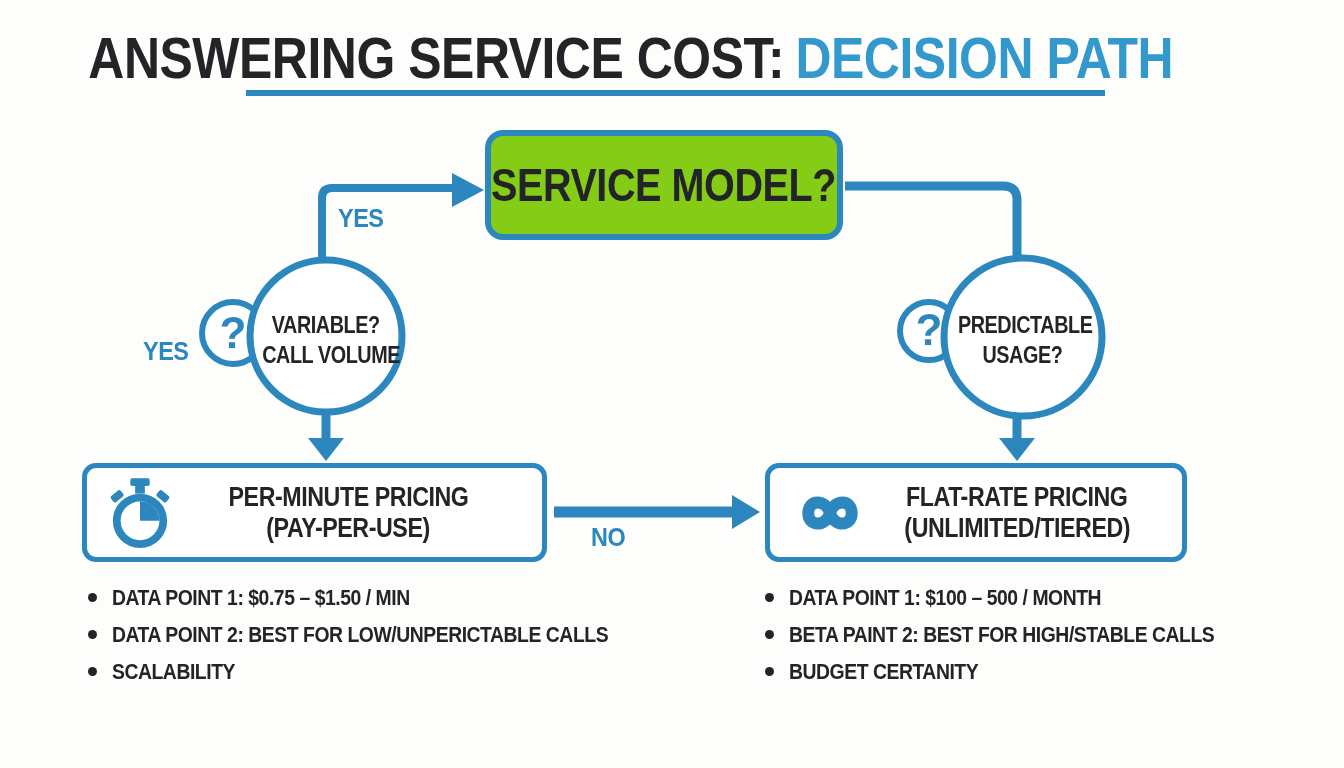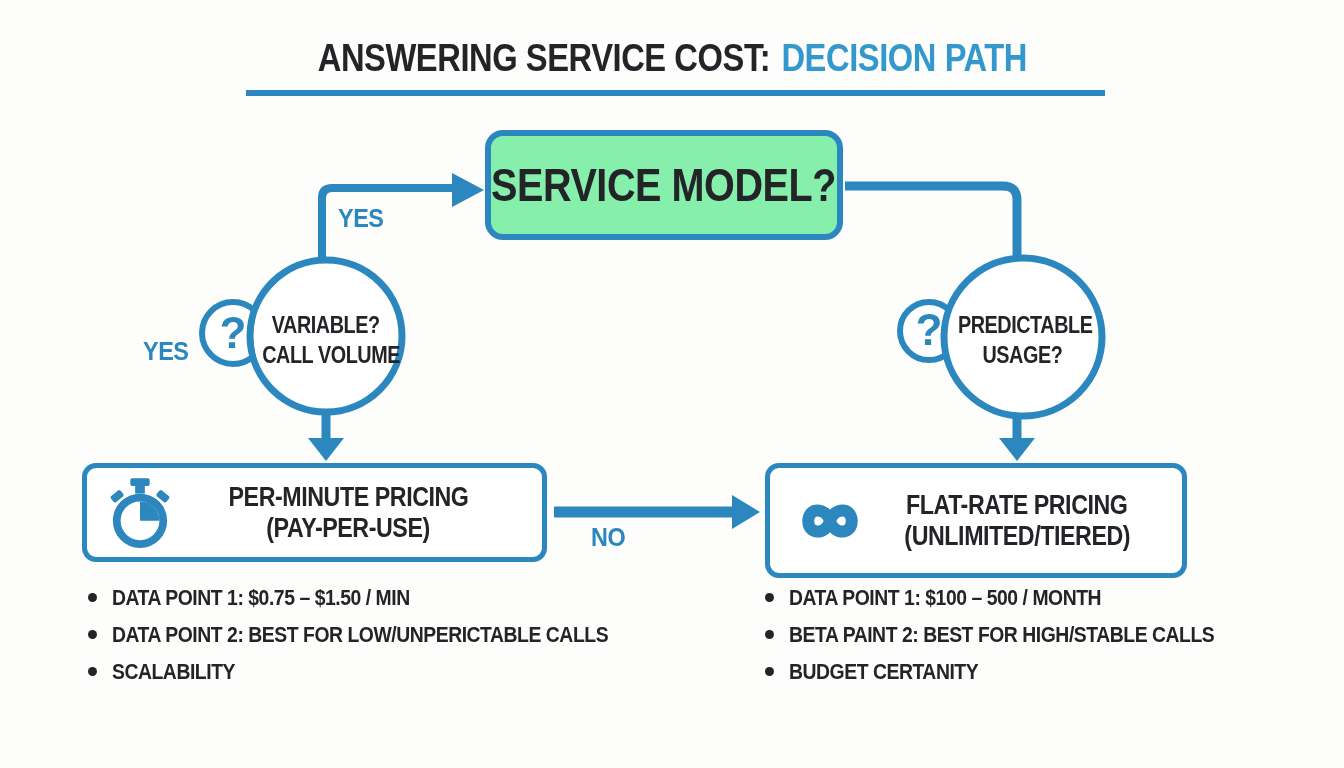--- a/index.html
+++ b/index.html
@@ -11,39 +11,39 @@
   html,body{background:#e9e9e9;}
   body{font-family:"Liberation Sans","DejaVu Sans",sans-serif;}
   .canvas{
     position:relative;width:1344px;height:768px;overflow:hidden;
     background:#fdfdfc;color:var(--ink);font-weight:700;
   }
   .cond{display:inline-block;transform:scaleX(0.86);transform-origin:center center;white-space:nowrap;letter-spacing:-0.5px;}
   .cond-left{display:inline-block;transform:scaleX(0.9);transform-origin:left center;white-space:nowrap;letter-spacing:-0.5px;}
 
   
-  .title{position:absolute;top:30px;left:0;width:100%;text-align:center;font-size:38px;line-height:56px;z-index:3;}
+  .title{position:absolute;top:30px;left:0;width:100%;font-size:58px;line-height:56px;z-index:3;}
   .t-black{color:var(--ink);}
   .t-blue{color:var(--title-accent);margin-left:13px;}
   .title-underline{position:absolute;left:246px;top:90px;width:859px;height:6px;background:var(--accent);z-index:3;}
 
   
   svg.overlay{position:absolute;left:0;top:0;z-index:1;}
   .ln{stroke:var(--accent);fill:none;}
   .fl{fill:var(--accent);}
   .nodecirc{fill:#ffffff;stroke:var(--accent);}
 
   
-  .node-box{position:absolute;border:6px solid var(--accent);border-radius:18px;background:#86efac;z-index:2;
+  .node-box{position:absolute;border:6px solid var(--accent);border-radius:18px;background:#84cc16;z-index:2;
     display:flex;align-items:center;justify-content:center;}
   .service-model{left:485px;top:130px;width:358px;height:110px;font-size:46px;}
   .pricing-box{position:absolute;border:5px solid var(--accent);border-radius:14px;background:#ffffff;z-index:2;
     display:flex;align-items:center;padding:8px 16px;}
   .box-left{left:82px;top:463px;width:465px;height:99px;}
-  .box-right{left:765px;top:463px;width:422px;height:115px;}
+  .box-right{left:765px;top:463px;width:422px;height:99px;}
   .box-text{flex:1;text-align:center;font-size:27px;line-height:31px;}
   .box-icon{flex:none;margin-left:6px;}
 
   
   .q-label{position:absolute;z-index:2;text-align:center;font-size:23px;line-height:30px;}
   .q-label-left{left:251px;top:310px;width:150px;}
   .q-label-right{left:947px;top:310px;width:150px;}
   .qmark{position:absolute;z-index:2;color:var(--accent);font-size:44px;line-height:44px;text-align:center;width:38px;}
   .qmark-left{left:214px;top:311px;}
   .qmark-right{left:910px;top:308px;}

